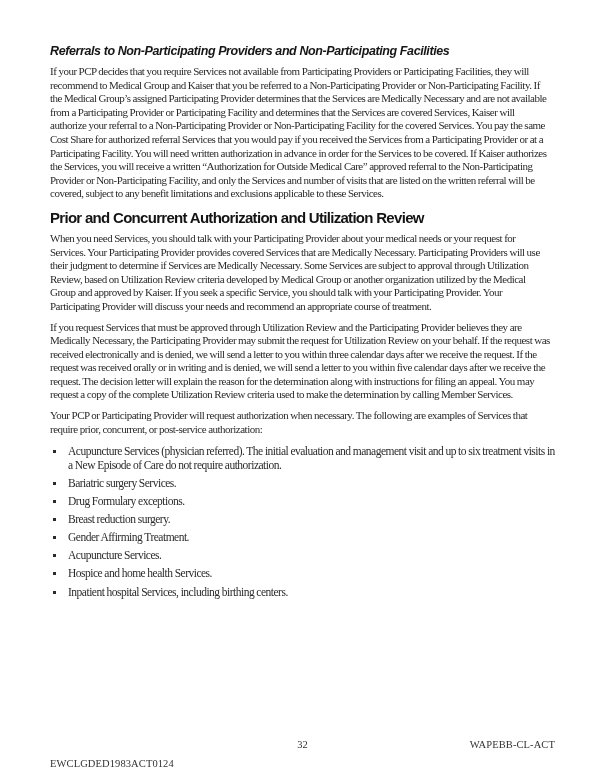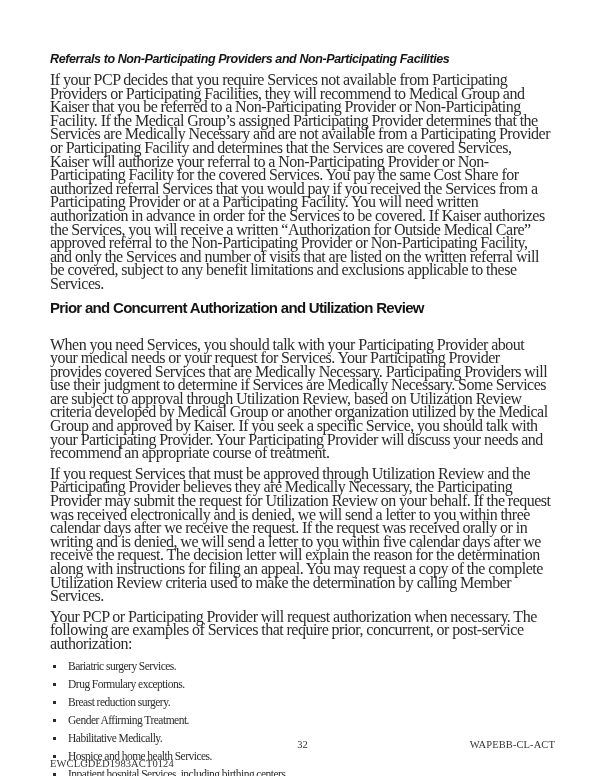--- a/index.html
+++ b/index.html
@@ -15,34 +15,34 @@
     color: #2b2b2b;
     overflow: hidden;
   }
   .sub-heading {
     font-family: "Liberation Sans", sans-serif;
     font-weight: bold;
     font-style: italic;
     font-size: 12.5px;
     letter-spacing: -0.4px;
     color: #161616;
-    margin: 8px 0 6px 0;
+    margin: 0 0 6px 0;
     line-height: 15px;
   }
   .main-heading {
     font-family: "Liberation Sans", sans-serif;
     font-weight: bold;
     font-size: 15px;
     letter-spacing: -0.7px;
     color: #141414;
-    margin: 8px 0 21px 0;
+    margin: 8px 0 5px 0;
     line-height: 18px;
   }
   .body-para {
-    font-size: 16px;
+    font-size: 11px;
     letter-spacing: -0.5px;
     word-spacing: -0.2px;
     line-height: 13.6px;
     margin: 0 4px 7px 0;
     text-align: left;
   }
   .bullet-list {
     list-style: none;
     margin: 9px 0 0 0;
     padding: 0;
@@ -89,40 +89,44 @@
 
   <section>
     <h2 class="main-heading">Prior and Concurrent Authorization and Utilization Review</h2>
     <p class="body-para">When you need Services, you should talk with your Participating Provider about your medical needs or your request for Services. Your Participating Provider provides covered Services that are Medically Necessary. Participating Providers will use their judgment to determine if Services are Medically Necessary. Some Services are subject to approval through Utilization Review, based on Utilization Review criteria developed by Medical Group or another organization utilized by the Medical Group and approved by Kaiser. If you seek a specific Service, you should talk with your Participating Provider. Your Participating Provider will discuss your needs and recommend an appropriate course of treatment.</p>
     <p class="body-para">If you request Services that must be approved through Utilization Review and the Participating Provider believes they are Medically Necessary, the Participating Provider may submit the request for Utilization Review on your behalf. If the request was received electronically and is denied, we will send a letter to you within three calendar days after we receive the request. If the request was received orally or in writing and is denied, we will send a letter to you within five calendar days after we receive the request. The decision letter will explain the reason for the determination along with instructions for filing an appeal. You may request a copy of the complete Utilization Review criteria used to make the determination by calling Member Services.</p>
     <p class="body-para">Your PCP or Participating Provider will request authorization when necessary. The following are examples of Services that require prior, concurrent, or post-service authorization:</p>
 
     <ul class="bullet-list">
       <li class="bullet-item">
         <span class="bullet-marker"></span>
+        <span>Acupuncture Services (physician referred). The initial evaluation and management visit and up to six treatment visits in a New Episode of Care do not require authorization.</span>
+      </li>
+      <li class="bullet-item">
+        <span class="bullet-marker"></span>
         <span>Bariatric surgery Services.</span>
       </li>
       <li class="bullet-item">
         <span class="bullet-marker"></span>
         <span>Drug Formulary exceptions.</span>
       </li>
       <li class="bullet-item">
         <span class="bullet-marker"></span>
         <span>Breast reduction surgery.</span>
       </li>
       <li class="bullet-item">
         <span class="bullet-marker"></span>
       </li>
       <li class="bullet-item">
         <span class="bullet-marker"></span>
         <span>Gender Affirming Treatment.</span>
       </li>
       <li class="bullet-item">
         <span class="bullet-marker"></span>
-        <span>Habilitative Medically.</span>
+        <span>Acupuncture Services.</span>
       </li>
       <li class="bullet-item">
         <span class="bullet-marker"></span>
         <span>Hospice and home health Services.</span>
       </li>
       <li class="bullet-item">
         <span class="bullet-marker"></span>
         <span>Inpatient hospital Services, including birthing centers.</span>
       </li>
     </ul>

